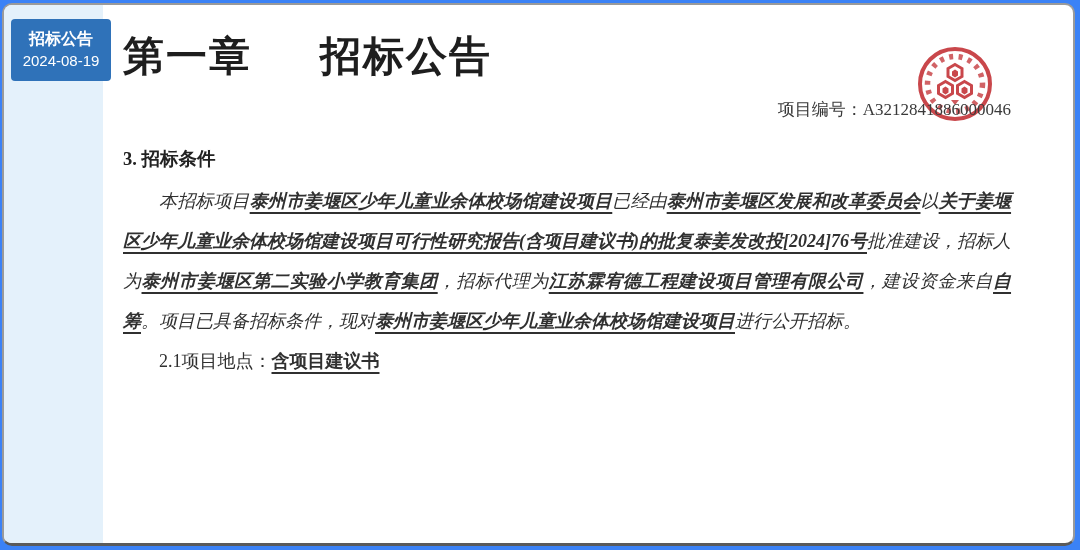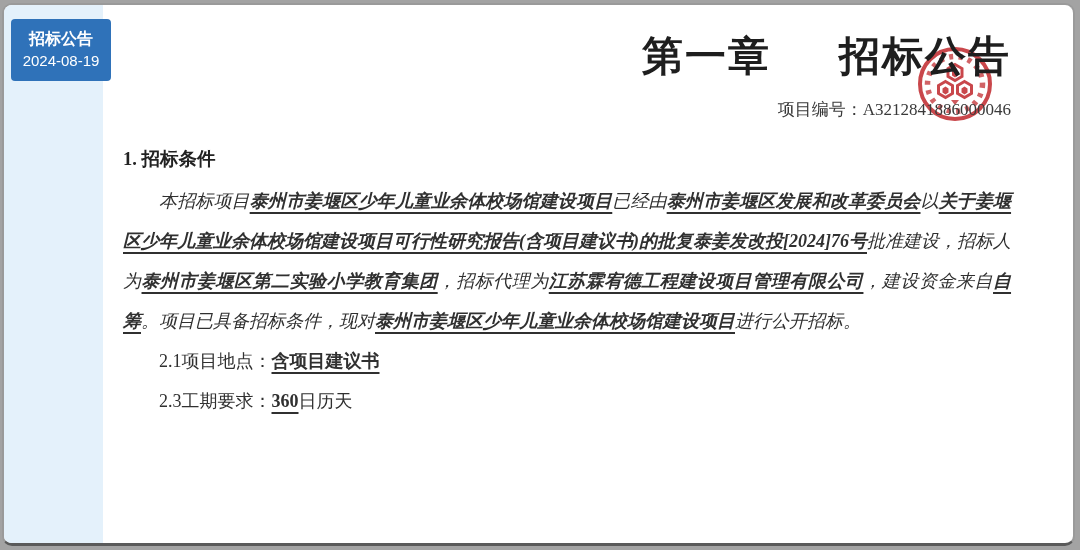--- a/index.html
+++ b/index.html
@@ -1,28 +1,28 @@
 <!DOCTYPE html>
 <html><head>
 <meta charset="utf-8">
 <style>
   * { box-sizing: border-box; }
   html,body { margin:0; padding:0; background:#f3f3f3; }
-  .stage { position:relative; width:1080px; height:550px; background:#a3a3a3; overflow:hidden;
+  .stage { position:relative; width:1080px; height:550px; background:#3b82f6; overflow:hidden;
            font-family:"Liberation Serif","DejaVu Serif",serif; color:#2d2d2d; }
   .frame { position:absolute; left:2px; top:3px; width:1073px; height:543px; background:#ffffff;
            border:2px solid #9a9a9a; border-bottom:3px solid #5a5a5a; border-radius:10px; overflow:hidden; }
   .side-strip { position:absolute; left:0; top:0; bottom:0; width:99px; background:#e4f1fb; }
   .badge { position:absolute; left:7px; top:14px; width:100px; padding:9px 2px 10px; border-radius:4px;
            background:#2f72b9; color:#ffffff; text-align:center;
            font-family:"Liberation Sans","DejaVu Sans",sans-serif; }
   .badge .t1 { font-size:16px; font-weight:bold; line-height:22px; display:block; }
   .badge .t2 { font-size:15px; line-height:21px; display:block; }
   .main { position:absolute; left:99px; top:0; right:0; bottom:0; padding:0 62px 0 20px; }
-  .doc-title { margin-top:22px; text-align:right; font-size:41px; font-weight:bold; line-height:58px;
+  .doc-title { margin-top:22px; text-align:left; font-size:41px; font-weight:bold; line-height:58px;
                color:#1e1e1e; letter-spacing:2px; }
   .doc-title .gap { display:inline-block; width:68px; }
   .project-no { margin-top:12px; text-align:right; font-size:17px; line-height:26px; color:#3a3a3a; }
   .sec-heading { margin-top:22px; font-size:18.5px; font-weight:bold; line-height:28px; color:#222; }
   .para { margin-top:8px; font-size:18px; line-height:40px; text-align:justify; text-indent:2em; color:#303030;font-style:italic; }
   .item { font-size:18px; line-height:40px; text-indent:2em; text-align:justify; color:#303030; }
   .sec2 { margin-top:4px; }
   .b { font-weight:bold; }
   .u { text-decoration:underline; text-underline-offset:5px; text-decoration-thickness:1.5px; }
   .seal { position:absolute; left:912px; top:40px; width:78px; height:78px; opacity:0.88; }
@@ -57,25 +57,24 @@
     <div class="main">
 
       <div class="doc-title">
         <span>第一章</span><span class="gap"></span><span>招标公告</span>
       </div>
 
       <div class="project-no">
         <span>项目编号：</span><span>A3212841886000046</span>
       </div>
 
-      <div class="sec-heading">1. 招标条件</div>
+      <div class="sec-heading">3. 招标条件</div>
 
       <div class="para"><span>本招标项目</span><span class="b u">泰州市姜堰区少年儿童业余体校场馆建设项目</span><span>已经由</span><span class="b u">泰州市姜堰区发展和改革委员会</span><span>以</span><span class="b u">关于姜堰区少年儿童业余体校场馆建设项目可行性研究报告(含项目建议书)的批复泰姜发改投[2024]76号</span><span>批准建设，招标人为</span><span class="b u">泰州市姜堰区第二实验小学教育集团</span><span>，招标代理为</span><span class="b u">江苏霖宥德工程建设项目管理有限公司</span><span>，建设资金来自</span><span class="b u">自筹</span><span>。项目已具备招标条件，现对</span><span class="b u">泰州市姜堰区少年儿童业余体校场馆建设项目</span><span>进行公开招标。</span></div>
 
 
       <div class="item"><span>2.1项目地点：</span><span class="b u">含项目建议书</span></div>
 
 
-      <div class="item"><span>2.3工期要求：</span><span class="b u">360</span><span>日历天</span></div>
 
     </div>
   </div>
 </div>
 
 </body></html>

